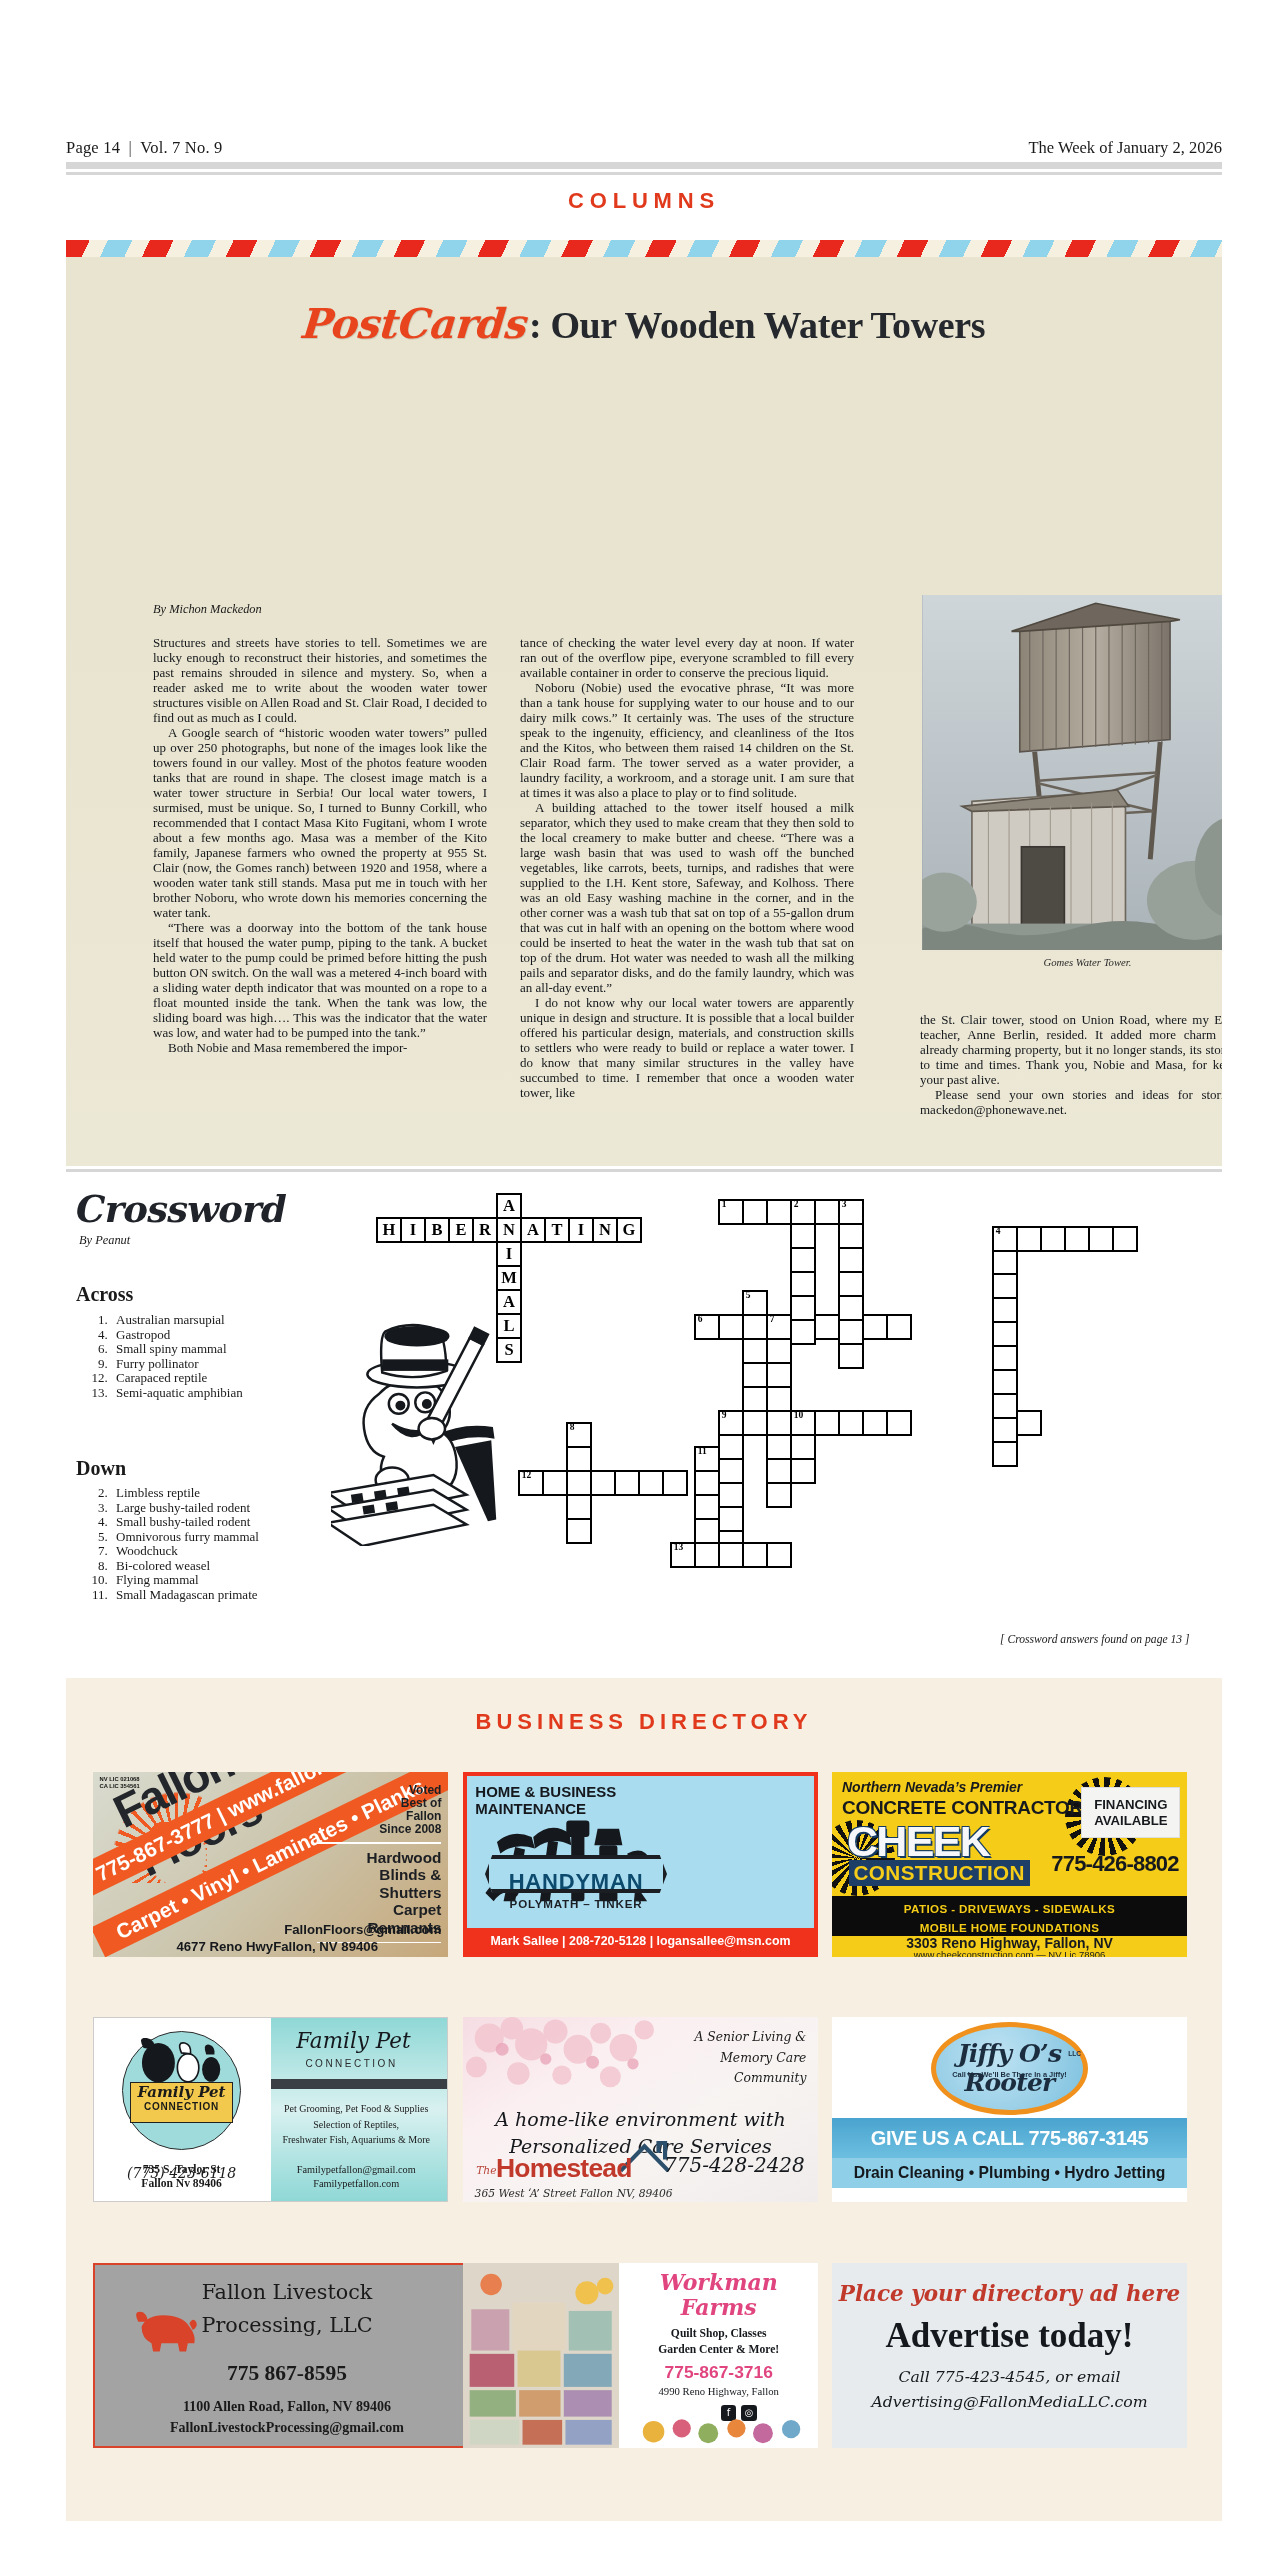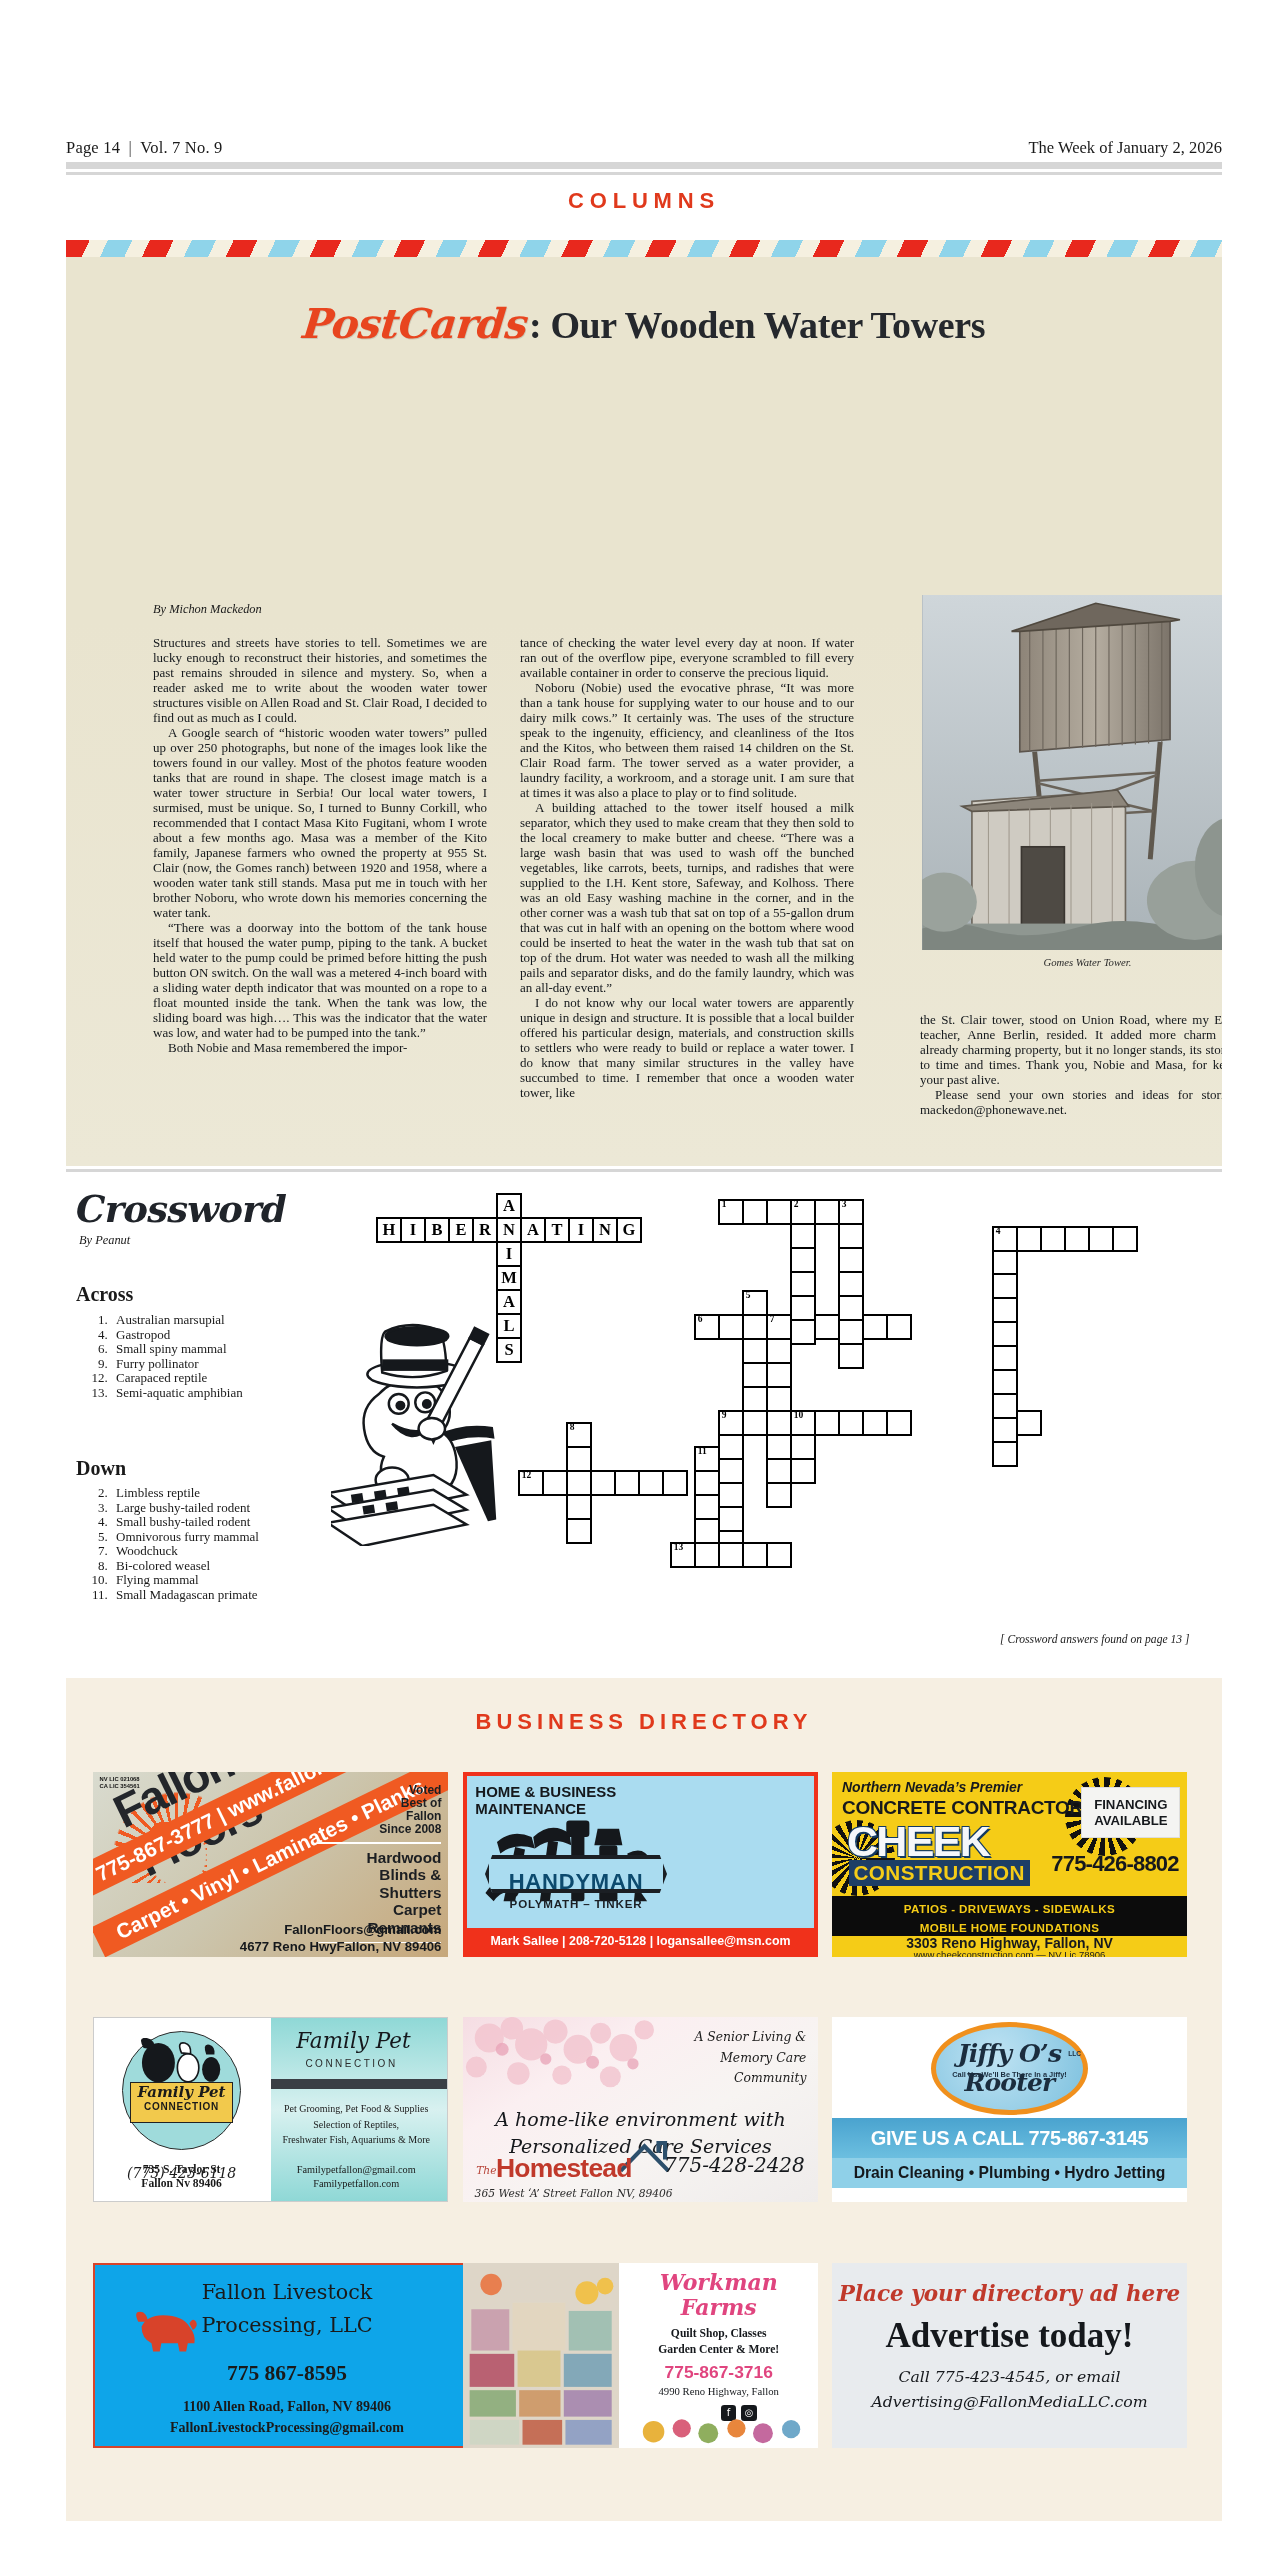--- a/index.html
+++ b/index.html
@@ -179,21 +179,21 @@
   .ad-floors    { left:93px;  top:1772px; width:355px; height:185px; }
   .ad-handyman  { left:463px;  top:1772px; width:355px; height:185px;
                   border:4.1px solid #f0311b; background:#aadcf0; }
   .ad-cheek     { left:832px; top:1772px; width:355px; height:185px; background:#f5cc17; }
   
   .ad-pet       { left:93px;  top:2017px; width:355px; height:185px; border:0.8px solid #ccc;}
   .ad-homestead { left:463px;  top:2017px; width:355px; height:185px; }
   .ad-jiffy     { left:832px; top:2017px; width:355px; height:185px; }
   
   .ad-livestock { left:93px;  top:2263px; width:388px; height:185px;
-                  border:2.5px solid #d8432a; background:#0ea5e9; }
+                  border:2.5px solid #d8432a; background:#a3a3a3; }
   .ad-workman   { left:463px;  top:2263px; width:355px; height:185px; background:#fff; }
   .ad-advertise { left:832px; top:2263px; width:355px; height:185px; background:#e8ebee; }
 
   
   .ff-bg { position:absolute; inset:0; background:linear-gradient(135deg,#d9dbcf 0%,#ccc6ae 48%,#c6a77a 100%); }
   .ff-lic { position:absolute; left:6.6px; top:4.1px; font-size:5.8px; line-height:7px;
             font-family:"Liberation Sans", sans-serif; font-weight:bold; color:#111; }
   .ff-sun { position:absolute; left:21.5px; top:20px; width:79px; height:79px;
             background:radial-gradient(circle at 62% 58%, #f05a22 0 24%, transparent 24%);
   }
@@ -214,21 +214,21 @@
               font-size:20.7px; line-height:33px; padding-left:21.5px; }
   .ff-band2 { left:5px; top:154px; width:389px; height:33px; transform:rotate(-26deg);
               font-size:20.7px; line-height:33px; padding-left:21.5px; }
   .ff-right { position:absolute; right:6.6px; top:11.6px; width:124px; text-align:right;
               font-family:"Liberation Sans", sans-serif; font-weight:bold; color:#1b1e22; }
   .ff-voted { font-size:12px; line-height:13.2px; }
   .ff-hr { height:1.7px; background:#fff; margin:5.8px 0 5px; }
   .ff-serv { font-size:15.3px; line-height:17.4px; }
   .ff-mail { position:absolute; right:6.6px; bottom:20px; width:248px; text-align:right;
              font-family:"Liberation Sans", sans-serif; font-weight:bold; font-size:13.2px; color:#15181c;}
-  .ff-addr { position:absolute; right:6.6px; bottom:3.3px; width:265px; text-align:right;
+  .ff-addr { position:absolute; right:6.6px; bottom:3.3px; width:265px; text-align:left;
              font-family:"Liberation Sans", sans-serif; font-weight:bold; font-size:13.2px; color:#15181c;}
 
   
   .hm-title { position:absolute; left:8.3px; top:6.6px; width:207px;
               font-family:"Liberation Sans", sans-serif; font-weight:bold;
               font-size:15px; color:#15181c; }
   .hm-tools { position:absolute; left:15px; top:28px; width:190px; height:99px; }
   .hm-badge { position:absolute; left:18px; top:79px; width:182px; height:38px;
               border:4.1px solid #1b1f24; background:#aadcf0;
               clip-path:polygon(4% 0,96% 0,100% 50%,96% 100%,4% 100%,0 50%);

